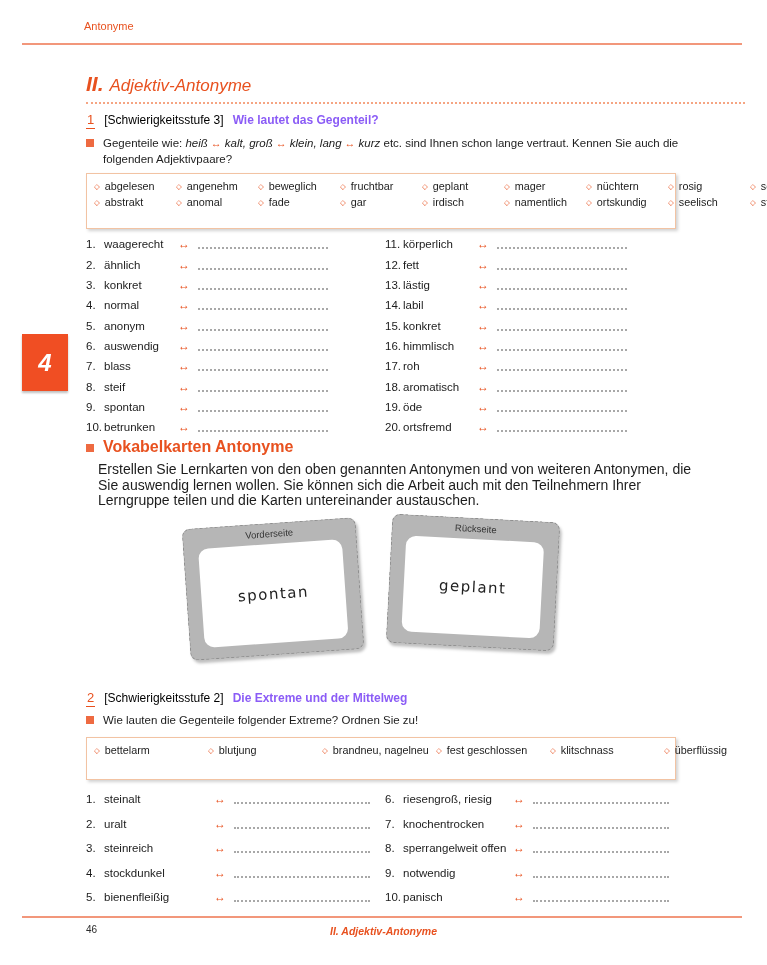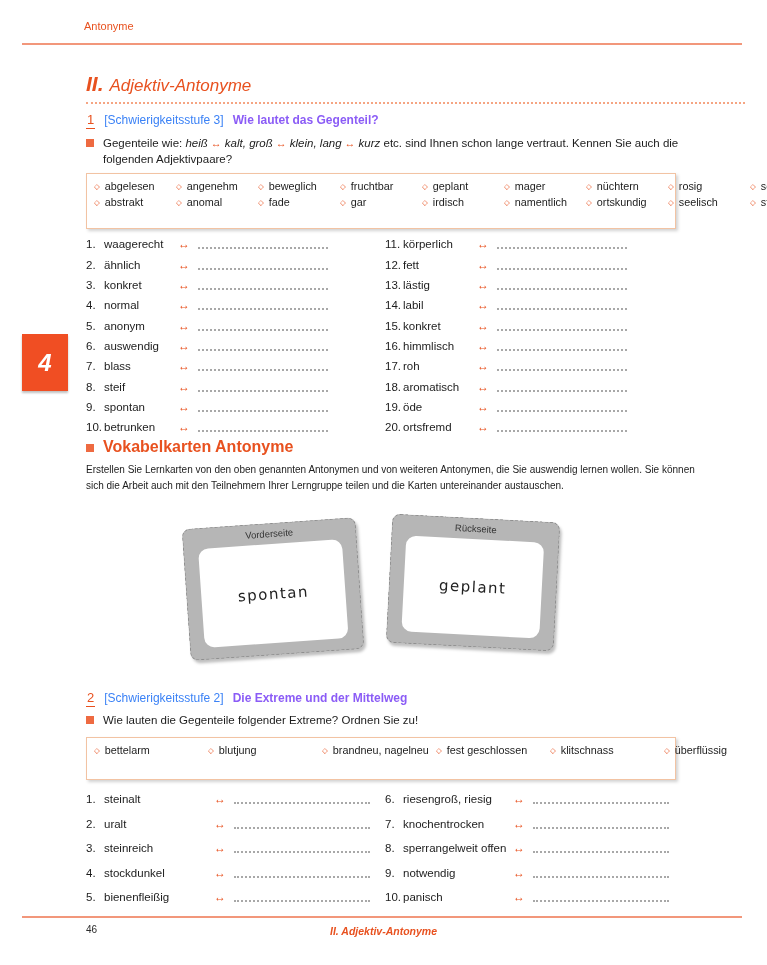--- a/index.html
+++ b/index.html
@@ -24,32 +24,32 @@
   
   .section-title{position:absolute;left:0;top:72px;width:100%;padding-bottom:6px;
                  border-bottom:2px dotted #f5a583;color:#e8511f;font-style:italic;}
   .sec-num{font-size:21px;font-weight:bold;margin-right:6px;}
   .sec-name{font-size:17px;}
 
   
   .ex-header{position:absolute;left:0;display:flex;align-items:baseline;gap:9px;font-size:12px;}
   .ex1-header{top:112px;}  .ex2-header{top:690px;}
   .ex-num{color:#e8511f;font-size:13px;border-bottom:1.5px solid #e8511f;padding:0 1px 1px 1px;}
-  .ex-level{color:#3b82f6;}
+  .ex-level{color:#000000;}
   .ex-title{color:#8b5cf6;font-weight:bold;}
 
   
   .intro{position:absolute;left:0;display:flex;gap:9px;}
   .ex1-intro{top:136px;}  .vk-block{top:441px;}  .ex2-intro{top:713px;}
   .sq-bullet{flex:0 0 8px;width:8px;height:8px;background:#ee6a41;margin-top:3px;}
   .intro-text{width:612px;font-size:11.5px;line-height:15.5px;}
   .intro-text i{font-style:italic;}
   .arr-inline{color:#e8511f;font-weight:bold;margin:0 3px;font-size:11px;}
   .vk-title{color:#e8511f;font-weight:bold;font-size:16px;line-height:12px;}
-  .vk-text{position:absolute;left:0;top:462px;width:612px;font-size:10px;line-height:15.5px;}
+  .vk-text{position:absolute;left:12px;top:462px;width:612px;font-size:14px;line-height:15.5px;}
 
   
   .wordbox{position:absolute;left:0;width:590px;box-sizing:border-box;background:#fff;
            border:1px solid #f2c3a3;box-shadow:2px 2px 3px rgba(0,0,0,.18);
            padding:5px 7px;display:flex;flex-direction:column;flex-wrap:wrap;align-content:flex-start;}
   .wordbox1{top:173px;height:56px;}  .wordbox2{top:737px;height:43px;}
   .wb-item{display:flex;align-items:baseline;font-size:10.8px;line-height:15px;white-space:nowrap;}
   .wordbox1 .wb-item{width:82px;}  .wordbox2 .wb-item{width:114px;}
   .dia{color:#e8511f;font-size:7.5px;margin-right:5px;position:relative;top:-1px;}
 

